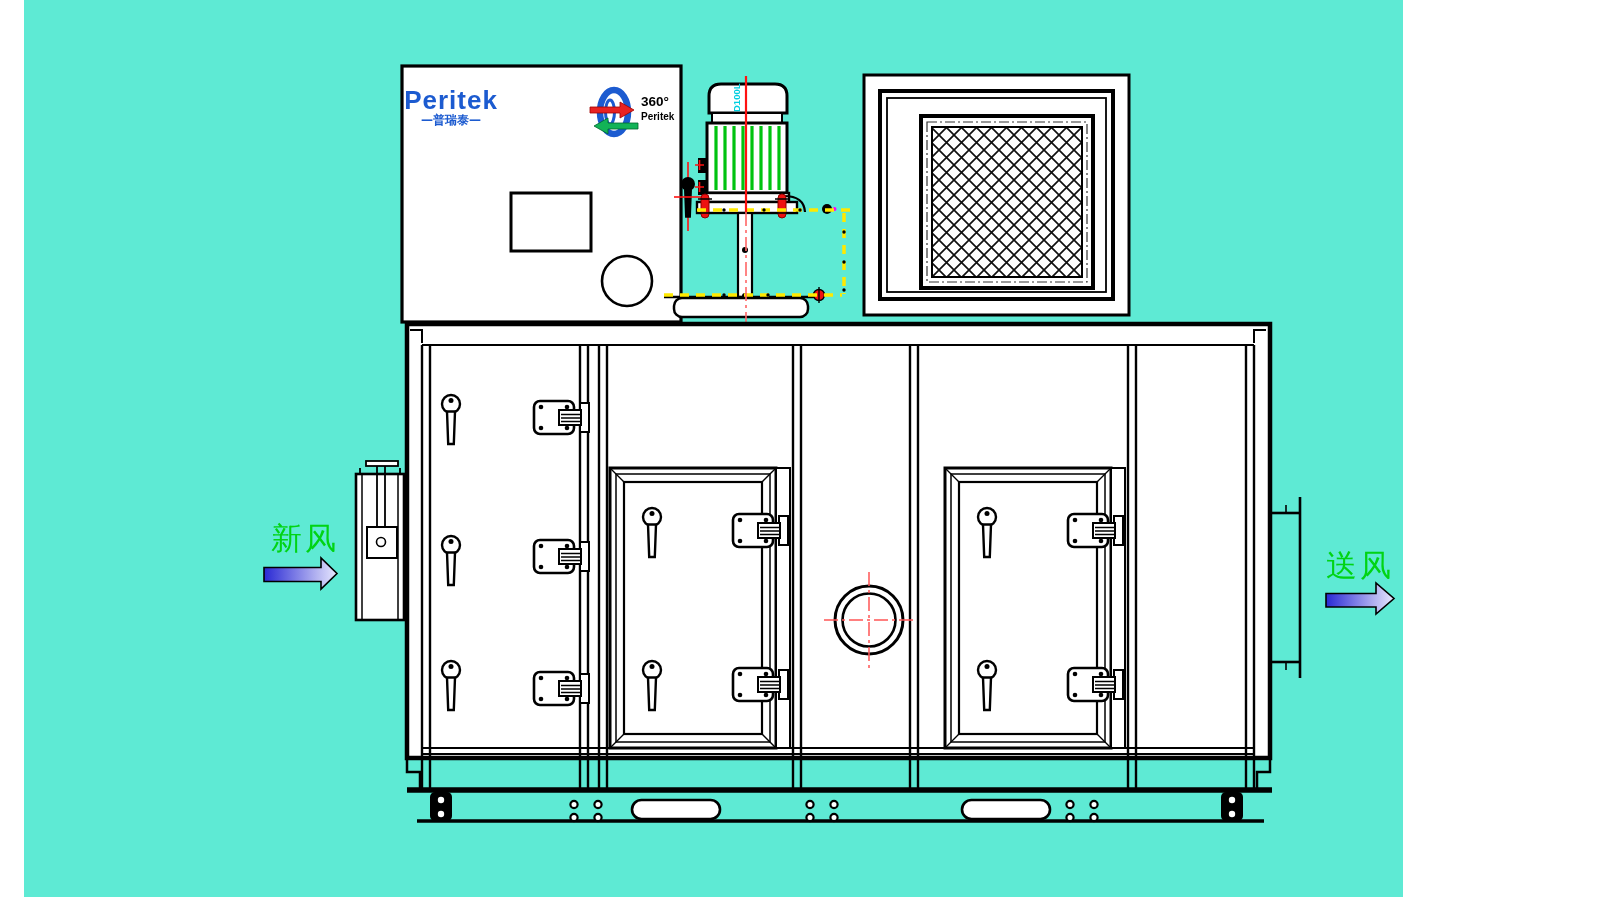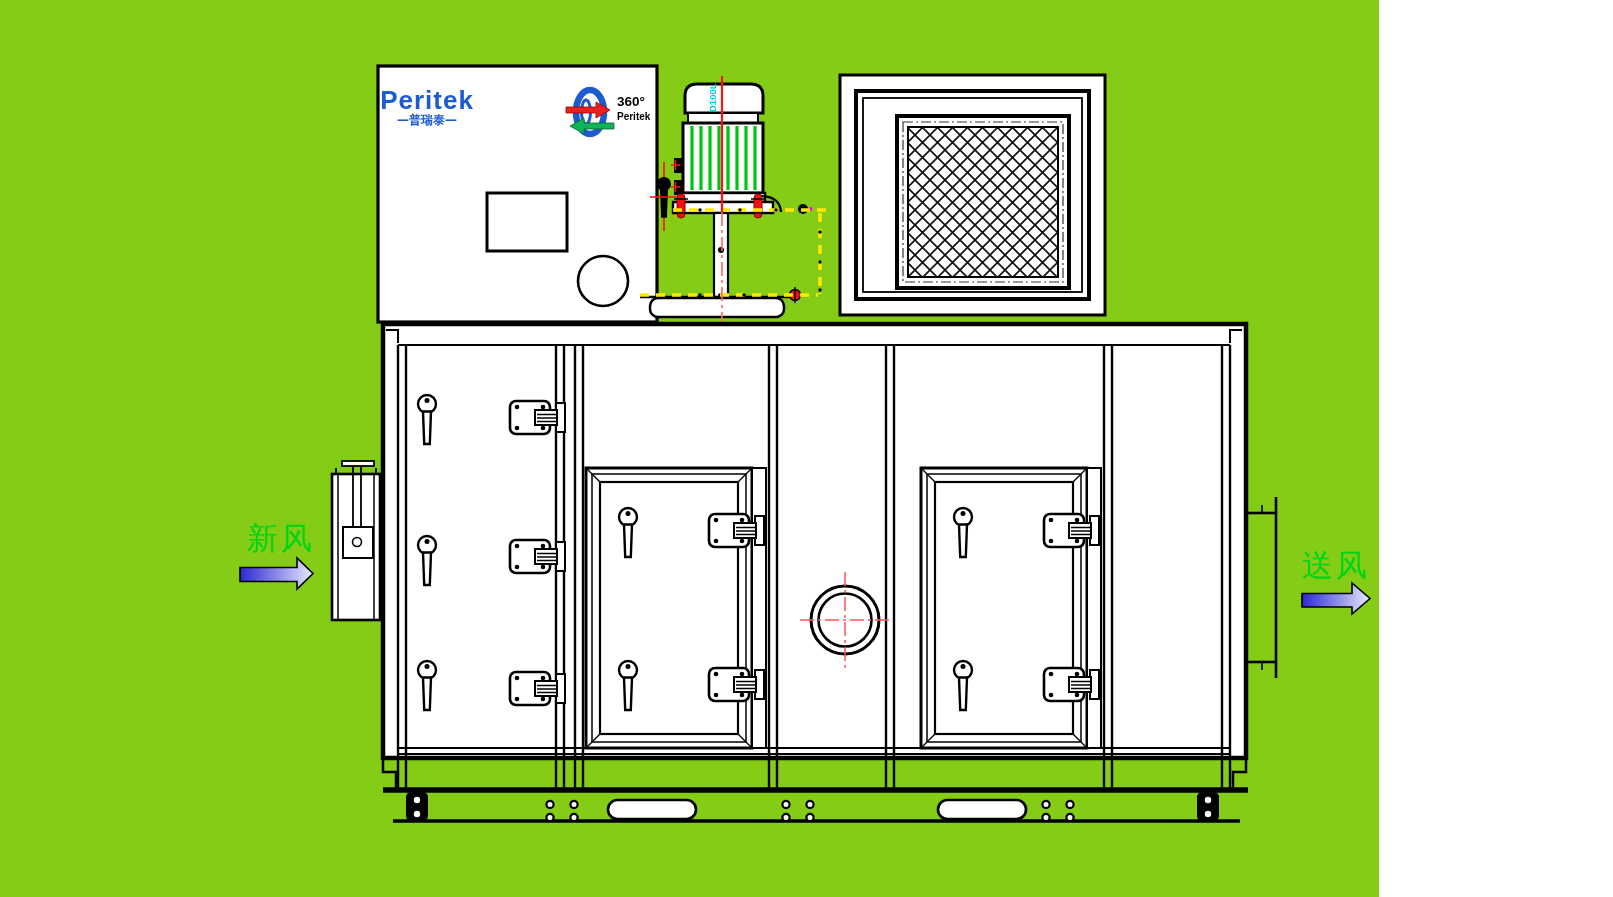--- a/index.html
+++ b/index.html
@@ -1,17 +1,17 @@
 <!DOCTYPE html>
 <html><head>
 <meta charset="utf-8">
 <style>
   html,body{margin:0;padding:0;background:#ffffff;}
-  .canvas{position:relative;width:1379px;height:897px;background:#84cc16;overflow:hidden;
-          font-family:"Liberation Sans", sans-serif;}
+  .canvas{position:relative;width:1379px;height:897px;background:#5eead4;overflow:hidden;
+          font-family:"Liberation Sans", sans-serif;margin-left:24px;}
   svg{position:absolute;left:0;top:0;}
   text{font-family:"Liberation Sans", sans-serif;}
   .cjk{font-family:"DejaVu Sans", sans-serif;}
 </style>
 </head>
 <body>
 
 <div class="canvas">
 <svg width="1613" height="897" viewBox="0 0 1613 897">
   <defs>

